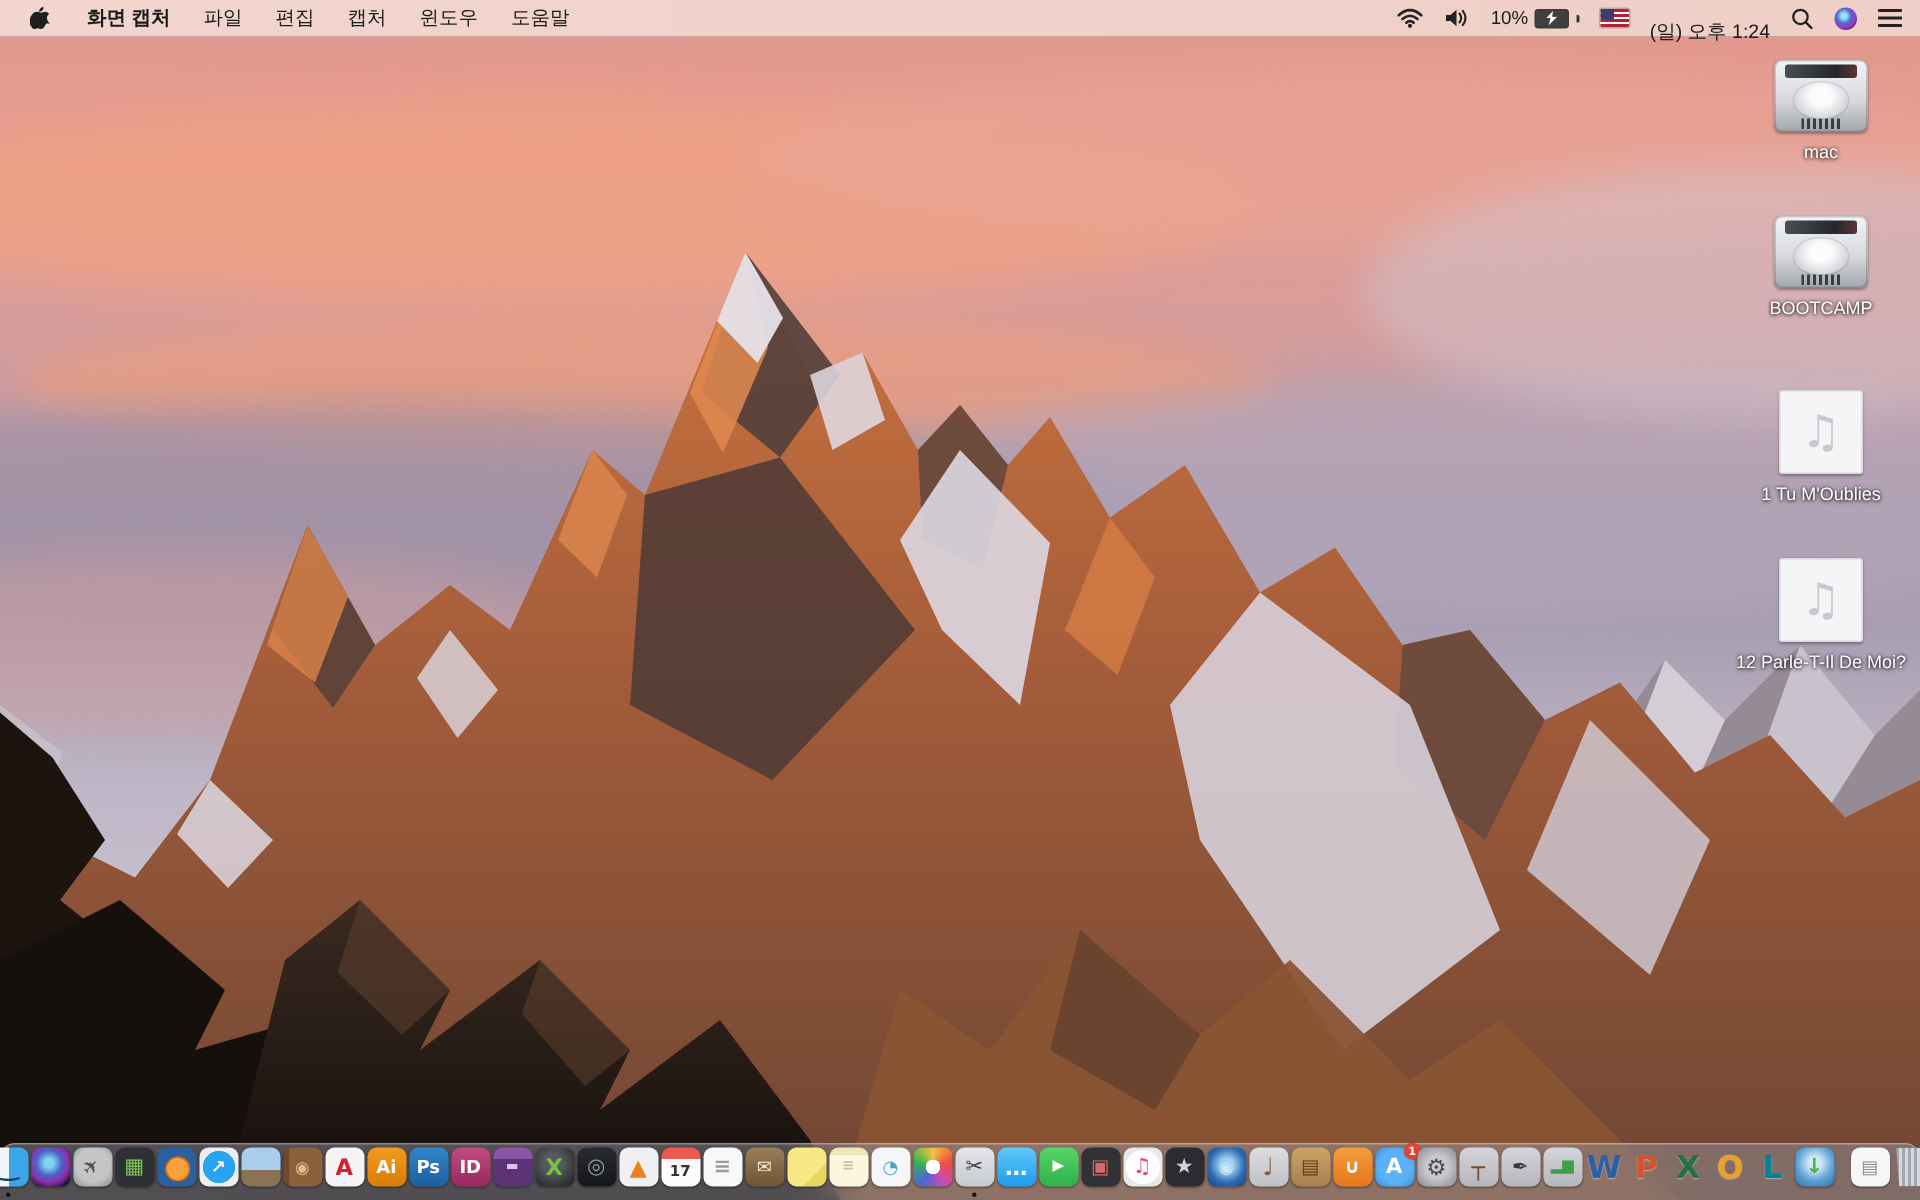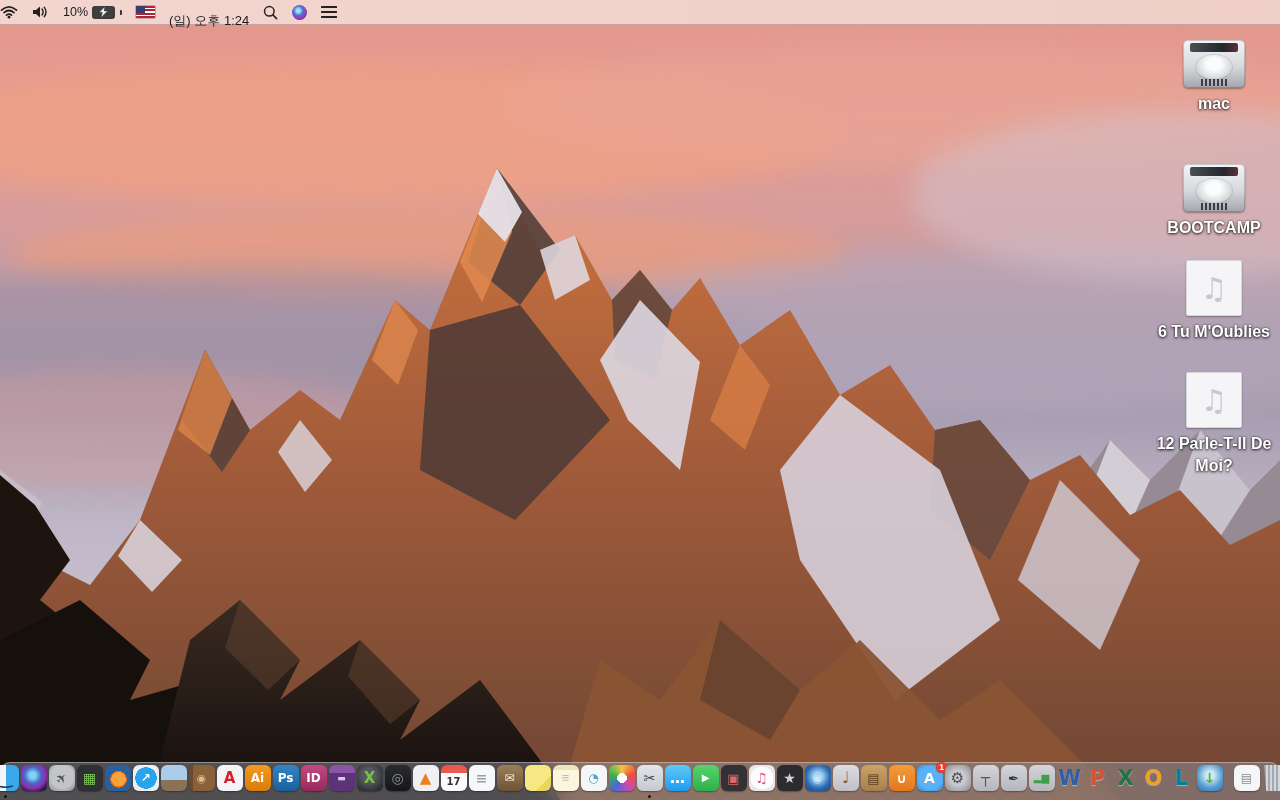--- a/index.html
+++ b/index.html
@@ -25,21 +25,21 @@
   .batt-bolt{position:absolute;left:4px;top:-1px;}
   .flag{position:relative;width:19px;height:12px;border-radius:1px;overflow:hidden;
     background:repeating-linear-gradient(180deg,#b22234 0 1.7px,#fff 1.7px 3.4px);box-shadow:0 0 0 1px rgba(0,0,0,.2);}
   .flag::before{content:"";position:absolute;left:0;top:0;width:9px;height:6.5px;background:#3c3b6e;}
   .siri-orb{width:15px;height:15px;border-radius:50%;
     background:radial-gradient(circle at 42% 38%,#9fe0f2 0 14%,#4a6cd4 38%,#a437b8 62%,#101433 88%);}
   .nc-icon{display:flex;flex-direction:column;gap:3px;}
   .nc-icon i{display:block;width:16px;height:2px;background:#222;border-radius:.5px;}
   
   .desk-item{position:absolute;width:124px;display:flex;flex-direction:column;align-items:center;z-index:10;}
-  .desk-label{margin-top:5px;color:#fff;font-size:16px;font-weight:700;text-align:center;line-height:1.35;
+  .desk-label{margin-top:5px;color:#fff;font-size:12px;font-weight:400;text-align:center;line-height:1.35;
     text-shadow:0 1px 3px rgba(0,0,0,.85),0 0 2px rgba(0,0,0,.6);}
   .hdd{position:relative;width:62px;height:48px;border-radius:5px;
     background:linear-gradient(180deg,#f3f4f6 0%,#d7d9dd 55%,#a2a5ac 100%);
     box-shadow:inset 0 0 0 1px rgba(0,0,0,.18),0 1px 2px rgba(0,0,0,.35);}
   .hdd::before{content:"";position:absolute;top:3px;left:7px;right:7px;height:9px;border-radius:2px;
     background:linear-gradient(90deg,#4a4e56,#24272d 70%,#5c3434);}
   .hdd::after{content:"";position:absolute;left:50%;top:56%;width:36px;height:24px;transform:translate(-50%,-50%);
     border-radius:50%;background:radial-gradient(ellipse at 50% 38%,#fbfcfd 0 28%,#dcdee1 62%,#b4b7bd 100%);
     box-shadow:0 0 0 1px rgba(0,0,0,.1);}
   .hdd .grill{position:absolute;bottom:2px;left:50%;transform:translateX(-50%);width:26px;height:7px;
@@ -141,20 +141,33 @@
   <polygon points="720,620 800,690 770,740 700,700" fill="#63402e" opacity=".8"></polygon>
 
   <polygon points="0,475 35,505 70,560 40,600 90,640 60,700 110,740 80,800 0,800" fill="#1d1410"></polygon>
   <polygon points="0,640 80,600 150,660 130,700 200,680 260,740 230,800 0,800" fill="#16100d"></polygon>
   <polygon points="150,800 190,640 240,600 300,660 280,700 360,640 420,700 400,740 480,680 540,760 560,800" fill="url(#fore)"></polygon>
   <polygon points="240,600 300,660 268,690 225,648" fill="#5e4030" opacity=".55"></polygon>
   <polygon points="360,640 420,700 390,724 348,676" fill="#6b4a33" opacity=".45"></polygon>
 </svg>
 
 <div class="menubar">
+  <div class="mb-left">
+    <span class="apple">
+      <svg width="13" height="16" viewBox="0 0 14 17" fill="#1f1f1f">
+        <path d="M11.6 12.4c-.3.8-.5 1.1-.9 1.8-.6 1-1.5 2.2-2.6 2.2-1 0-1.2-.6-2.5-.6s-1.6.6-2.5.6c-1.1 0-1.9-1.1-2.5-2.1C-1 11.6-.2 7.8 1.7 5.8c1-1.1 2.2-1.7 3.4-1.7 1.2 0 1.9.6 2.9.6.9 0 1.5-.6 2.9-.6 1 0 2.1.6 2.9 1.5-2.5 1.4-2.1 5 .8 6.8zM8.9 3c.5-.6.9-1.5.7-2.4-.8 0-1.7.5-2.3 1.2-.5.6-.9 1.5-.7 2.3.8.1 1.7-.4 2.3-1.1z"></path>
+      </svg>
+    </span>
+    <span class="mb-item mb-app">화면 캡처</span>
+    <span class="mb-item">파일</span>
+    <span class="mb-item">편집</span>
+    <span class="mb-item">캡처</span>
+    <span class="mb-item">윈도우</span>
+    <span class="mb-item">도움말</span>
+  </div>
   <div class="mb-right">
     <span>
       <svg width="18" height="14" viewBox="0 0 18 14">
         <path d="M1.5 5.2 Q9 -1.6 16.5 5.2" fill="none" stroke="#222" stroke-width="1.7" stroke-linecap="round"></path>
         <path d="M4 7.7 Q9 3.3 14 7.7" fill="none" stroke="#222" stroke-width="1.7" stroke-linecap="round"></path>
         <path d="M6.5 10.1 Q9 8 11.5 10.1" fill="none" stroke="#222" stroke-width="1.7" stroke-linecap="round"></path>
         <circle cx="9" cy="12.2" r="1.4" fill="#222"></circle>
       </svg>
     </span>
     <span>
@@ -189,31 +202,31 @@
       </span>
   </div>
 </div>
 
 <div class="desk-item" style="top:40px;right:4px;">
   <div class="hdd">
       <span class="grill"></span>
     </div>
   <div class="desk-label">mac</div>
 </div>
-<div class="desk-item" style="top:164px;right:4px;">
+<div class="desk-item" style="top:144px;right:4px;">
   <div class="hdd">
       <span class="grill"></span>
     </div>
   <div class="desk-label">BOOTCAMP</div>
 </div>
 <div class="desk-item" style="top:260px;right:4px;">
   <div class="audio-file">
       <span>♫</span>
     </div>
-  <div class="desk-label">6 Tu M'Oublies</div>
+  <div class="desk-label">1 Tu M'Oublies</div>
 </div>
 <div class="desk-item" style="top:372px;right:4px;">
   <div class="audio-file">
       <span>♫</span>
     </div>
   <div class="desk-label">12 Parle-T-Il De Moi?</div>
 </div>
 
 <div class="dock">
   <div style="display:flex;gap:1px;" id="dock-apps">

